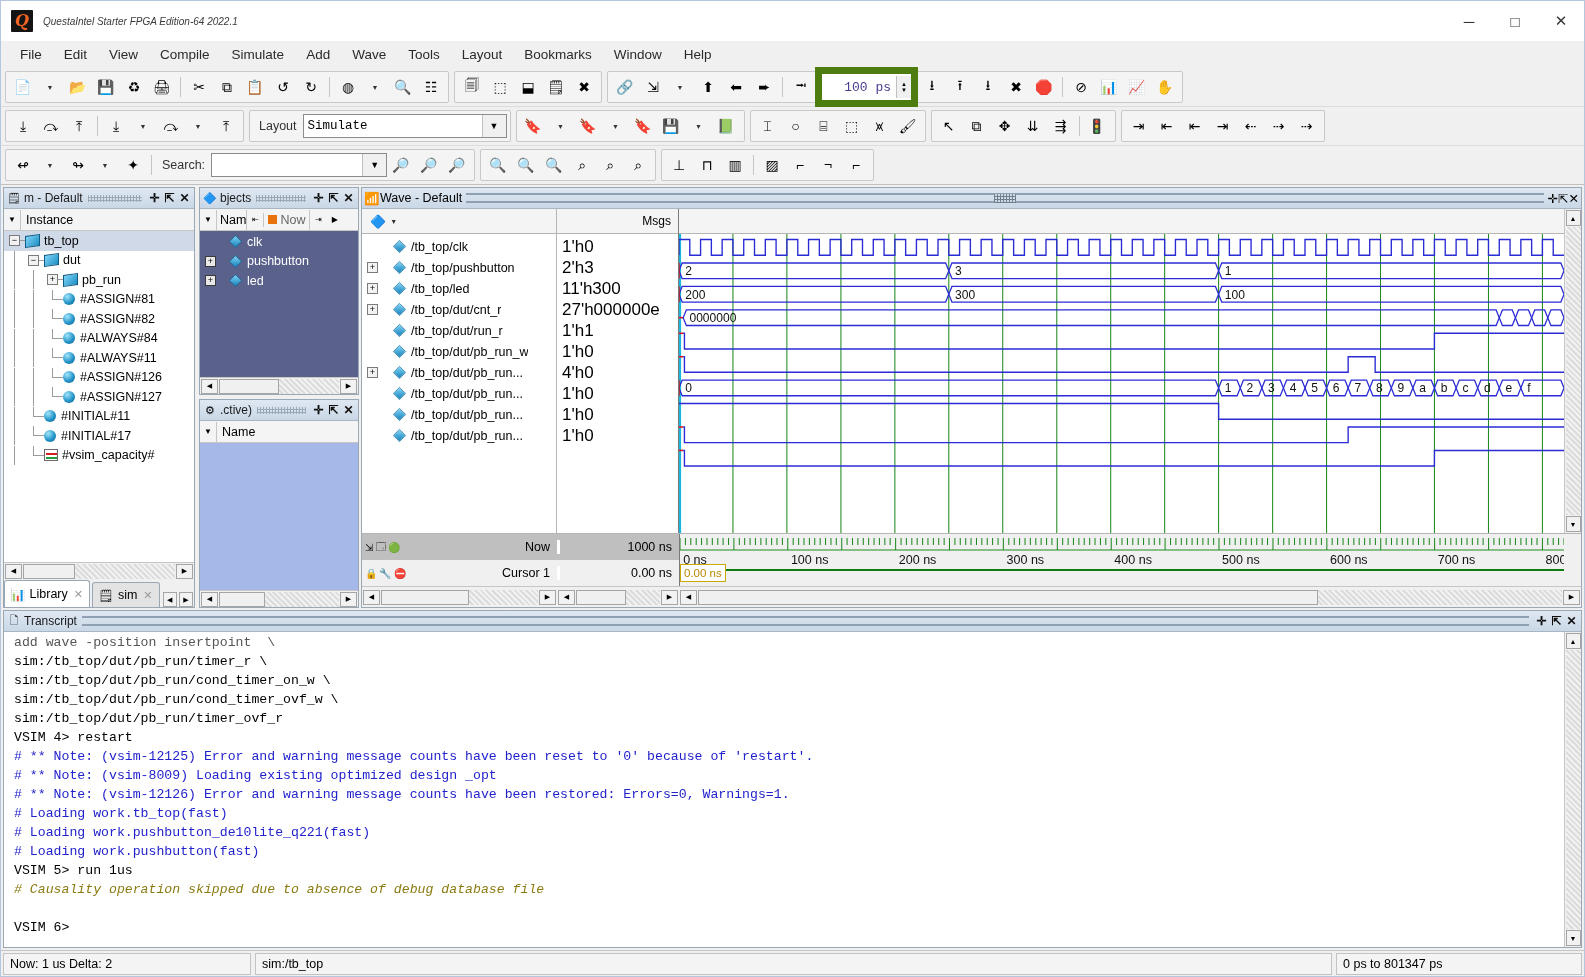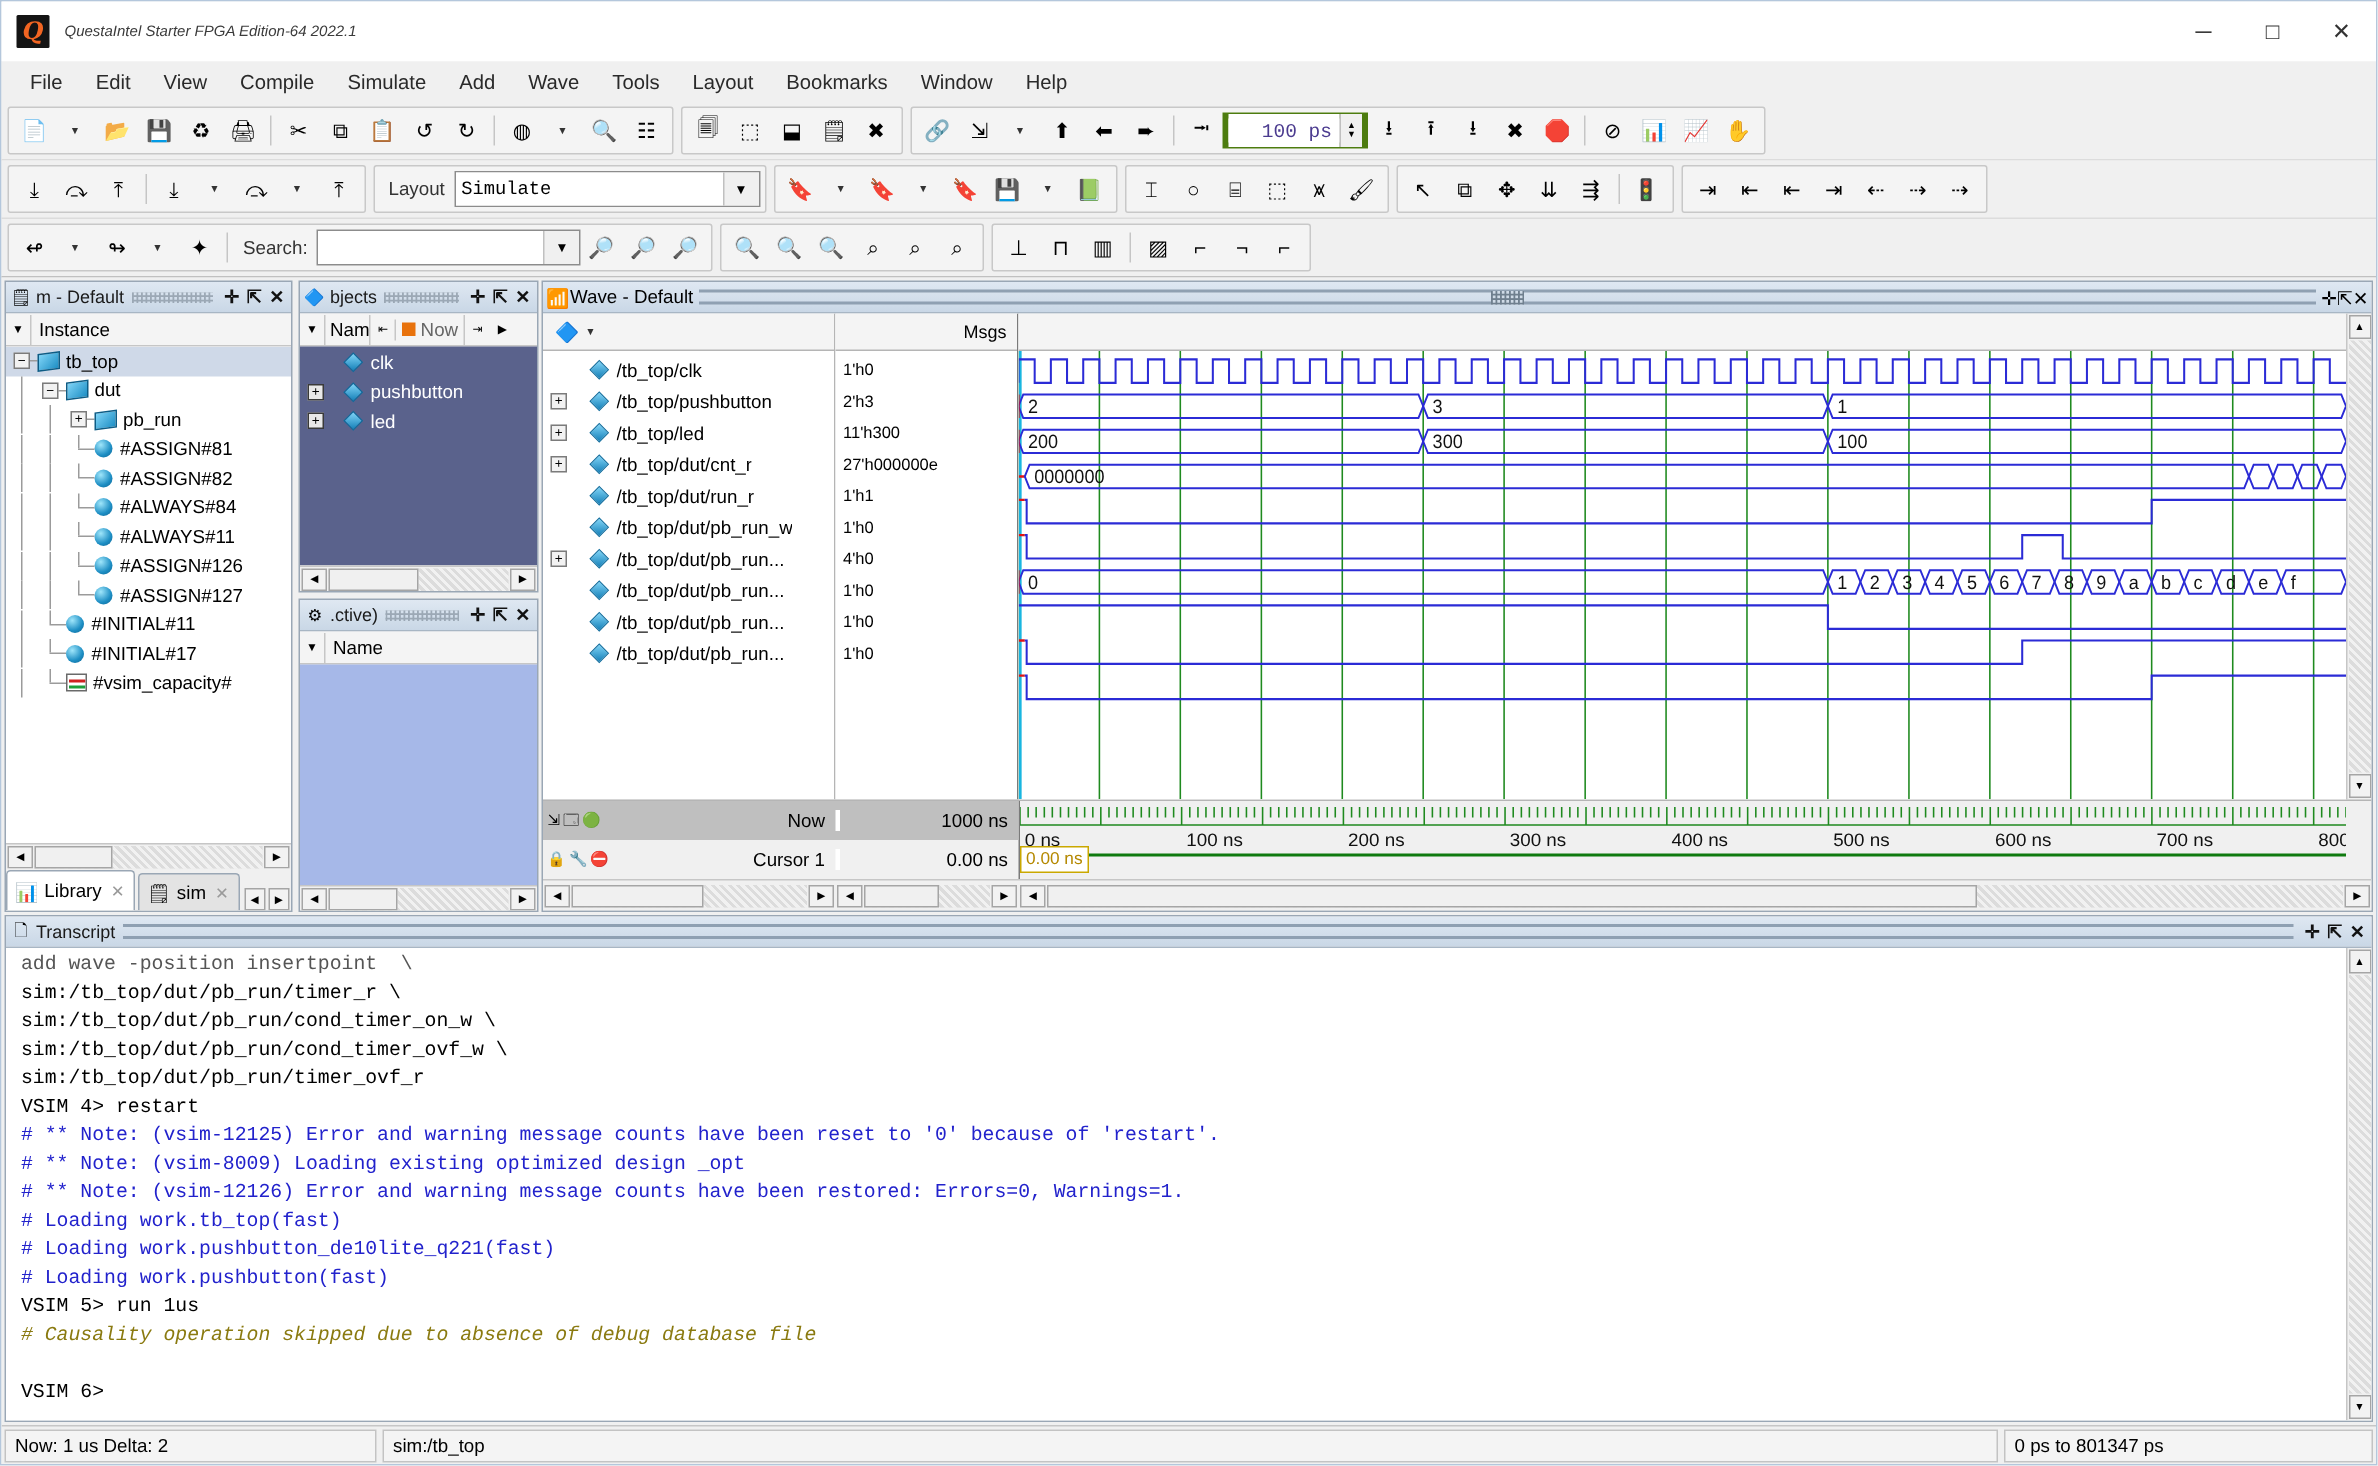--- a/index.html
+++ b/index.html
@@ -28,21 +28,21 @@
   
   .toolbar-row{display:flex;align-items:center;background:#f0f0f0;border-bottom:1px solid #dcdcdc;height:39px;flex:0 0 39px;padding-left:4px;}
   .tgroup{display:flex;align-items:center;height:32px;border:1px solid #c8c8c8;background:#f4f4f4;margin-right:5px;padding:0 3px;border-radius:2px;}
   .tb-i{width:26px;height:26px;display:flex;align-items:center;justify-content:center;position:relative;font-size:14px;margin:0 1px;}
   .tsep{width:1px;height:20px;background:#c5c5c5;margin:0 4px;}
   .caret{font-size:7px;margin-left:0px;color:#333;}
   .lbl-sm{font-size:12.5px;color:#333;padding:0 6px;}
   .combo{display:flex;align-items:center;height:24px;border:1px solid #8c8c8c;background:#fff;}
   .combo input{border:0;outline:0;height:22px;font-family:"Liberation Mono",monospace;font-size:12.5px;padding:0 4px;background:#fff;}
   .combo .arrow{width:24px;height:22px;display:flex;align-items:center;justify-content:center;background:#f0f0f0;border-left:1px solid #c0c0c0;font-size:9px;}
-  .spin{display:flex;align-items:center;height:24px;border:4px solid #4d7c0f;background:#fff;}
+  .spin{display:flex;align-items:center;height:40px;border:7px solid #4d7c0f;background:#fff;}
   .spin input{border:0;outline:0;width:74px;height:22px;text-align:right;font-family:"Liberation Mono",monospace;font-size:13px;padding-right:5px;color:#4b3b8f;}
   .spin .sp{width:15px;height:22px;display:flex;flex-direction:column;align-items:center;justify-content:center;background:#f0f0f0;border-left:1px solid #c0c0c0;font-size:6px;line-height:6px;}
 
   
   .main{flex:1;display:flex;flex-direction:column;overflow:hidden;background:#f0f0f0;}
   .upper{display:flex;flex:0 0 425px;height:425px;overflow:hidden;padding:2px;}
 
   
   .pane{display:flex;flex-direction:column;border:1px solid #9aa7b5;background:#f0f0f0;overflow:hidden;}
   .pane-title{height:21px;background:linear-gradient(#dfe8f2,#c9d7e6);display:flex;align-items:center;padding:0 2px;flex:0 0 21px;border-bottom:1px solid #a8b6c4;}
@@ -94,21 +94,21 @@
   .wavebody{flex:1;display:flex;overflow:hidden;}
   .wv-names{width:195px;flex:0 0 195px;display:flex;flex-direction:column;background:#fff;border-right:1px solid #b5b5b5;}
   .wv-vals{width:122px;flex:0 0 122px;display:flex;flex-direction:column;background:#fff;border-right:1px solid #7a7a7a;}
   .wv-plot{flex:1;display:flex;flex-direction:column;background:#fff;position:relative;overflow:hidden;}
 
   .wv-hdr{height:25px;flex:0 0 25px;background:#f4f4f4;border-bottom:1px solid #b5b5b5;display:flex;align-items:center;font-size:12px;}
   .wv-hdr.r{justify-content:flex-end;padding-right:7px;}
   .wv-list{flex:1;overflow:hidden;padding-top:2px;}
   .wv-row{height:21px;display:flex;align-items:center;white-space:nowrap;font-size:12.5px;padding-left:2px;}
   .wv-row .nm{overflow:hidden;text-overflow:ellipsis;max-width:150px;}
-  .wv-vrow{height:21px;display:flex;align-items:center;padding-left:5px;font-size:11px;}
+  .wv-vrow{height:21px;display:flex;align-items:center;padding-left:5px;font-size:17px;}
   .wv-frow{height:26px;display:flex;align-items:center;font-size:12.5px;}
   .wv-frow.gray{background:#bfbfbf;}
   .wv-ficons{width:46px;flex:0 0 46px;display:flex;align-items:center;padding-left:3px;gap:2px;}
   .wv-flabel{flex:1;text-align:right;padding-right:7px;}
   .wv-fval{width:122px;flex:0 0 122px;text-align:right;padding-right:7px;border-left:3px solid #ffffff;}
 
   .canvaswrap{flex:1;position:relative;overflow:hidden;}
   .curtag{position:absolute;left:0px;top:3px;height:18px;border:1px solid #caa800;background:#fff;color:#b58900;font-size:11.5px;padding:0 3px;display:flex;align-items:center;}
 
   .botscroll{height:21px;flex:0 0 21px;display:flex;align-items:center;background:#f0f0f0;border-top:1px solid #c6c6c6;}

